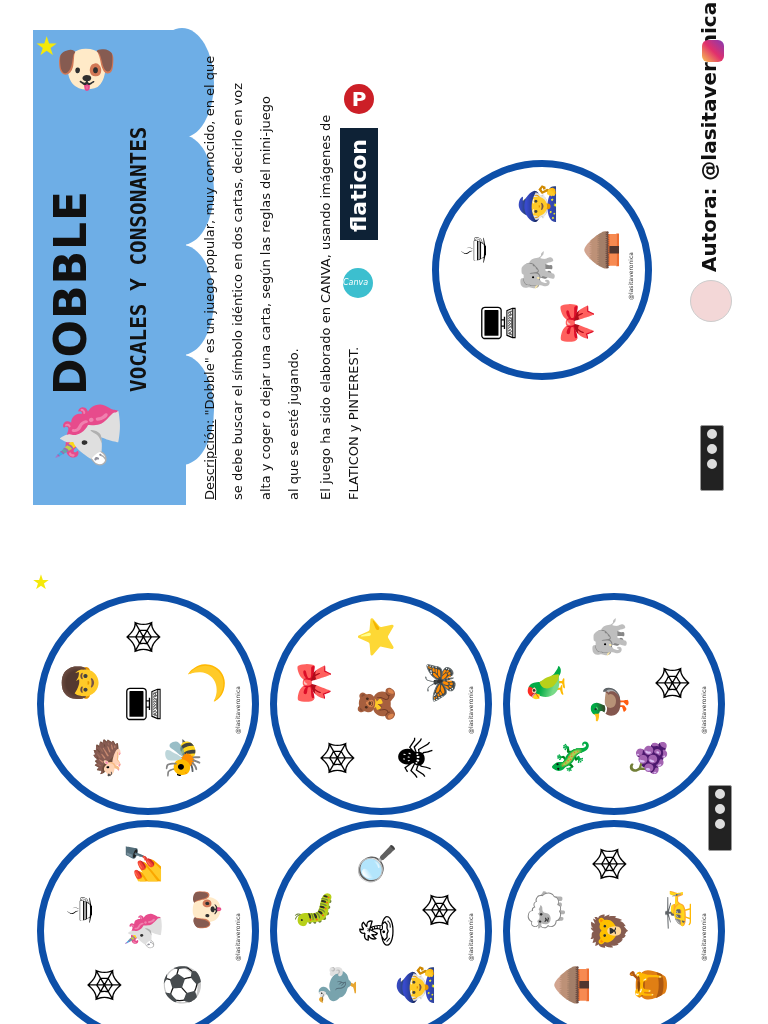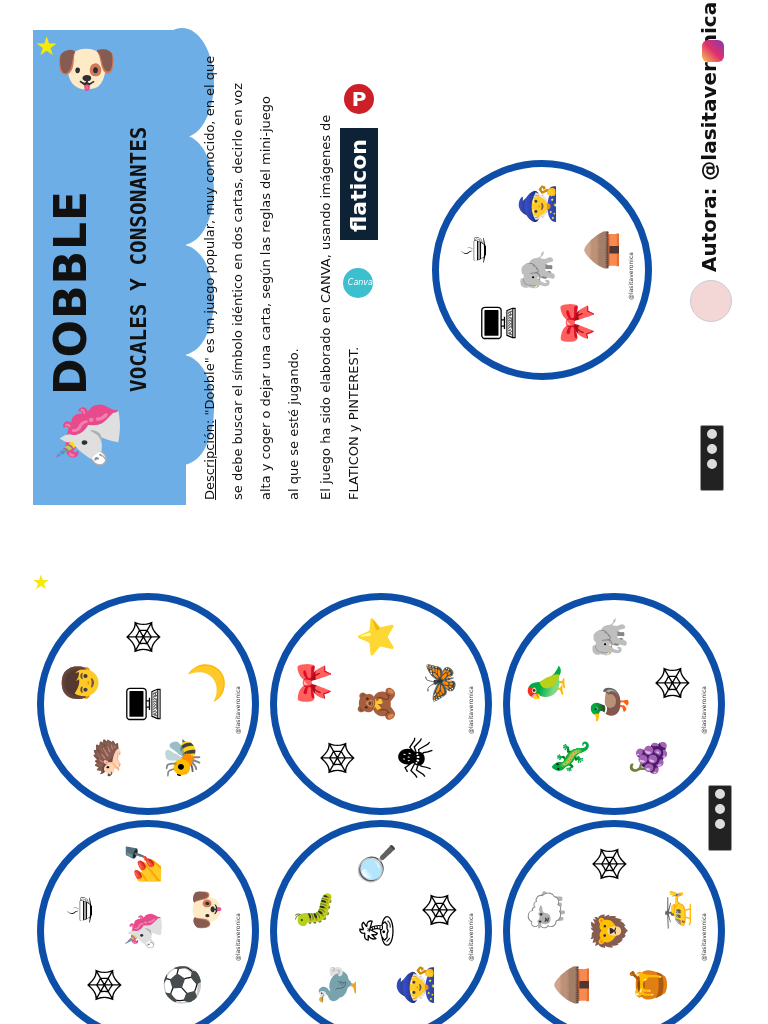--- a/index.html
+++ b/index.html
@@ -14,21 +14,21 @@
   .subtitle{font-family:"DejaVu Sans Mono",monospace;font-weight:bold;font-size:21px;color:#111;}
   .desc{font-family:"DejaVu Sans",sans-serif;font-size:13px;color:#111;line-height:28px;}
   .desc u{text-decoration:underline;}
   .author{font-family:"DejaVu Sans",sans-serif;font-weight:bold;font-size:20px;color:#111;}
   .card{position:absolute;border:7px solid #0d4fa8;border-radius:50%;background:#fff;box-sizing:border-box;}
   .sym{position:absolute;font-size:34px;line-height:1;text-align:center;width:44px;height:44px;}
   .wm{position:absolute;font-size:6px;color:#333;transform:rotate(-90deg);transform-origin:0 0;white-space:nowrap;}
   .star{position:absolute;color:#f5e90a;font-size:26px;line-height:1;}
   .cc{position:absolute;background:#222;border:1px solid #999;border-radius:2px;}
   .cc span{display:block;width:14px;height:14px;border-radius:50%;background:#ddd;border:2px solid #222;margin:1px auto;box-sizing:border-box;}
-  .logo-canva{position:absolute;width:30px;height:30px;border-radius:50%;background:#3cbfcf;color:#fff;font-size:8px;text-align:right;line-height:30px;font-style:italic;}
+  .logo-canva{position:absolute;width:30px;height:30px;border-radius:50%;background:#3cbfcf;color:#fff;font-size:8px;text-align:left;line-height:30px;font-style:italic;}
   .logo-flat{position:absolute;width:38px;height:112px;background:#0e2236;}
   .logo-pin{position:absolute;width:30px;height:30px;border-radius:50%;background:#cc1f27;color:#fff;font-weight:bold;font-size:20px;text-align:center;line-height:30px;}
   .insta{position:absolute;width:22px;height:22px;border-radius:6px;background:linear-gradient(45deg,#f9c74f,#e1306c,#833ab4);}
   .avatar{position:absolute;width:40px;height:40px;border-radius:50%;background:#f3d7d7;border:1px solid #ccc;}
 </style>
 </head>
 <body>
 
 <div id="banner" class="abs"></div>
 

